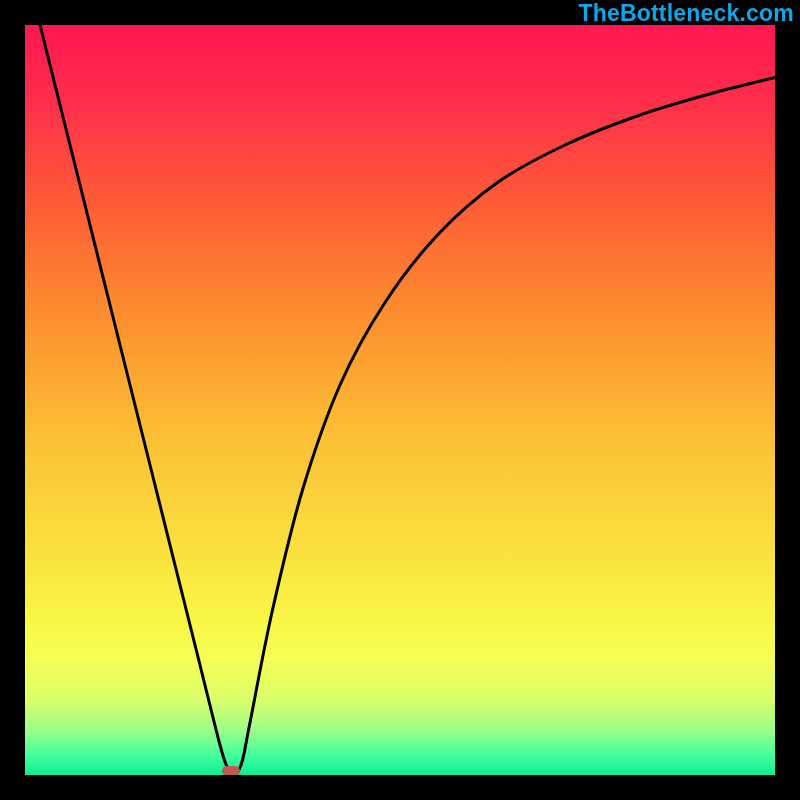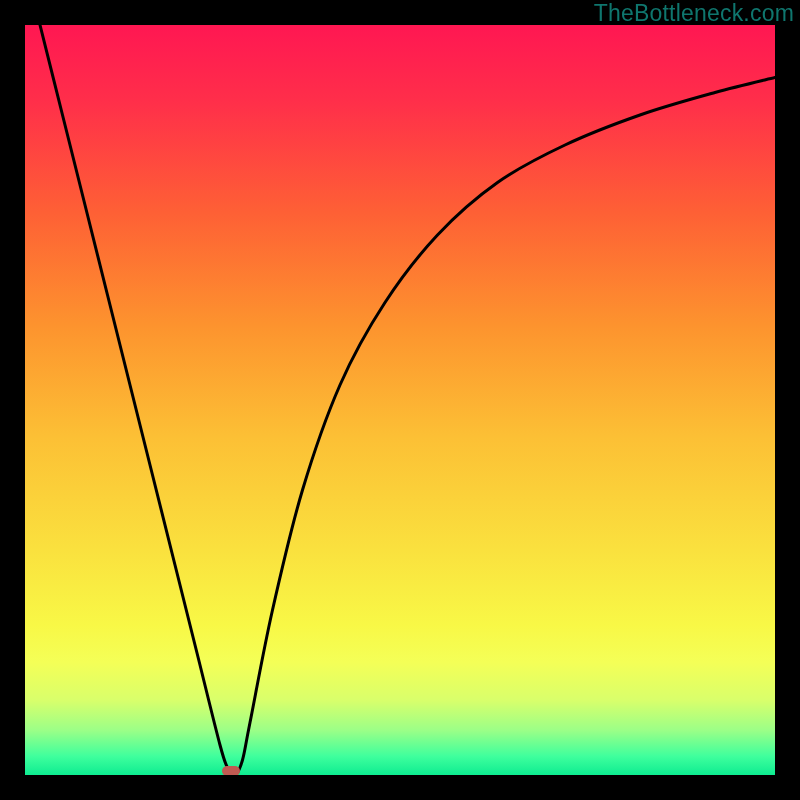--- a/index.html
+++ b/index.html
@@ -29,24 +29,24 @@
     inset: 0;
   }
   .curve-svg {
     position: absolute;
     inset: 0;
   }
   .watermark {
     position: absolute;
     top: 0px;
     right: 6px;
-    color: #0f766e;
+    color: #0ea5e9;
     font-size: 23px;
     letter-spacing: 0.2px;
-    font-weight: 400;
+    font-weight: 700;
   }
   .marker {
     position: absolute;
     width: 18px;
     height: 10px;
     background: #c05a52;
     border-radius: 6px;
     transform: translate(-50%, -50%);
   }
 </style>

